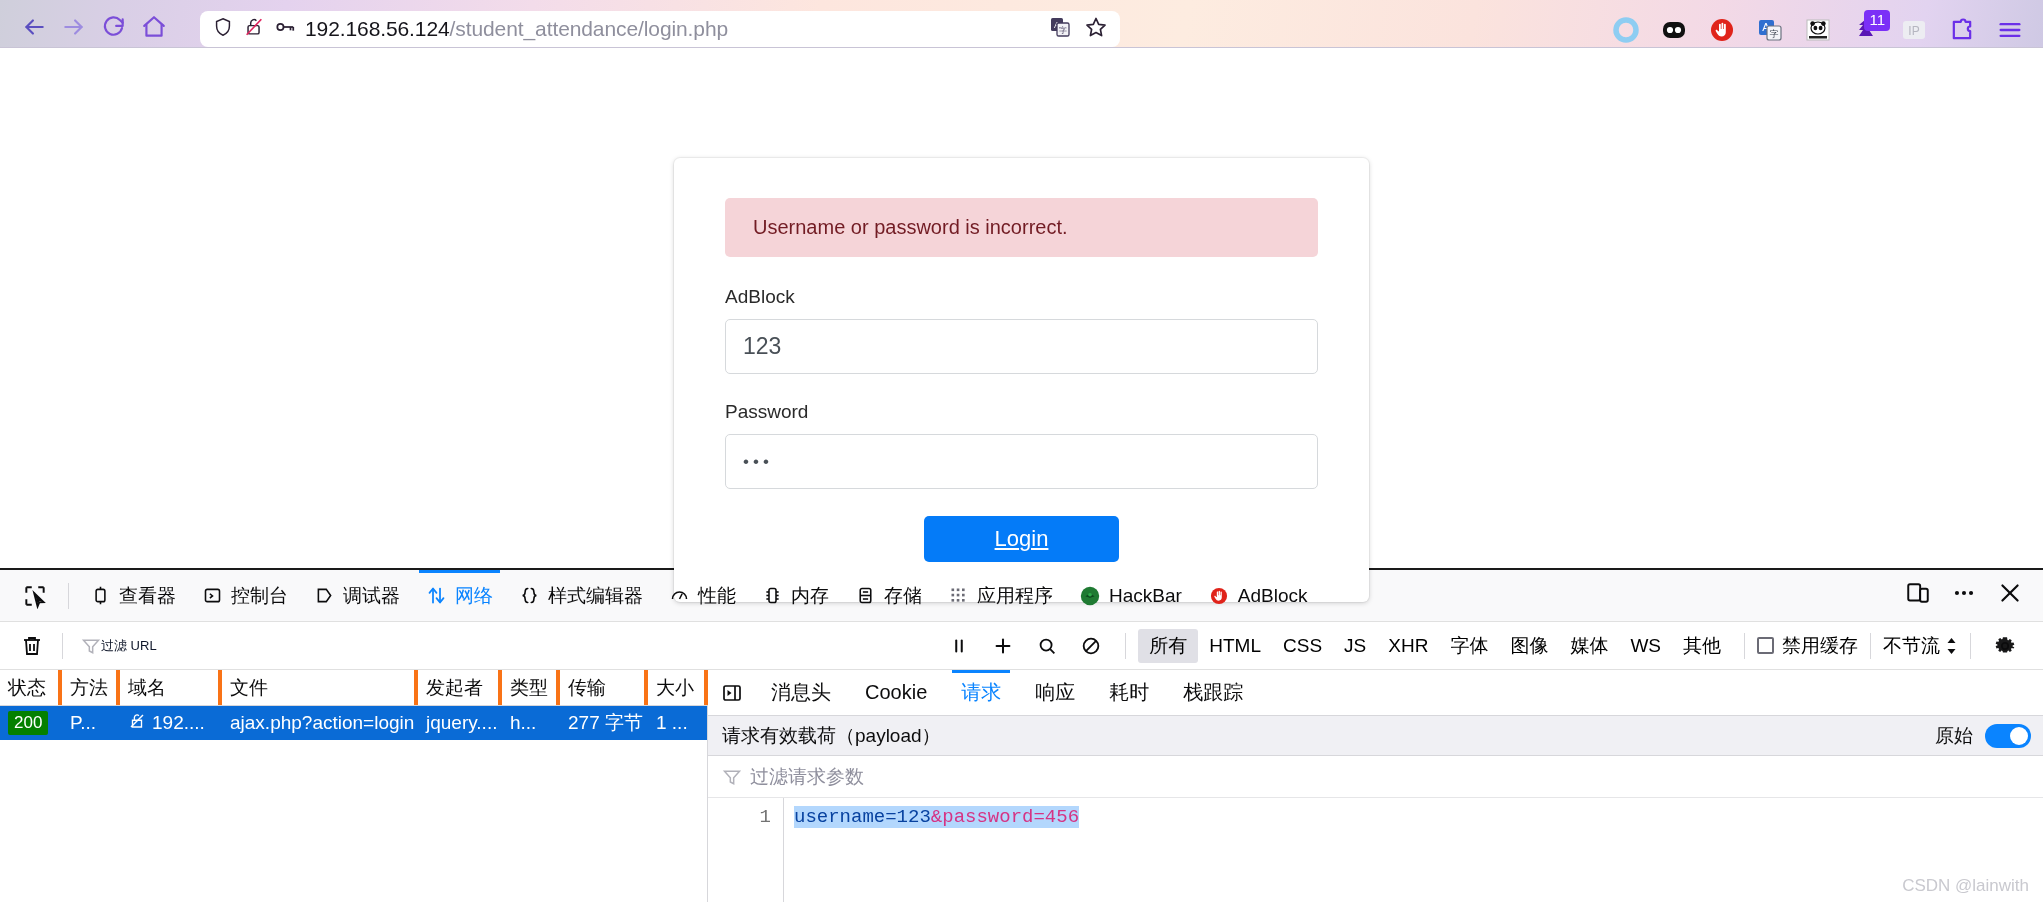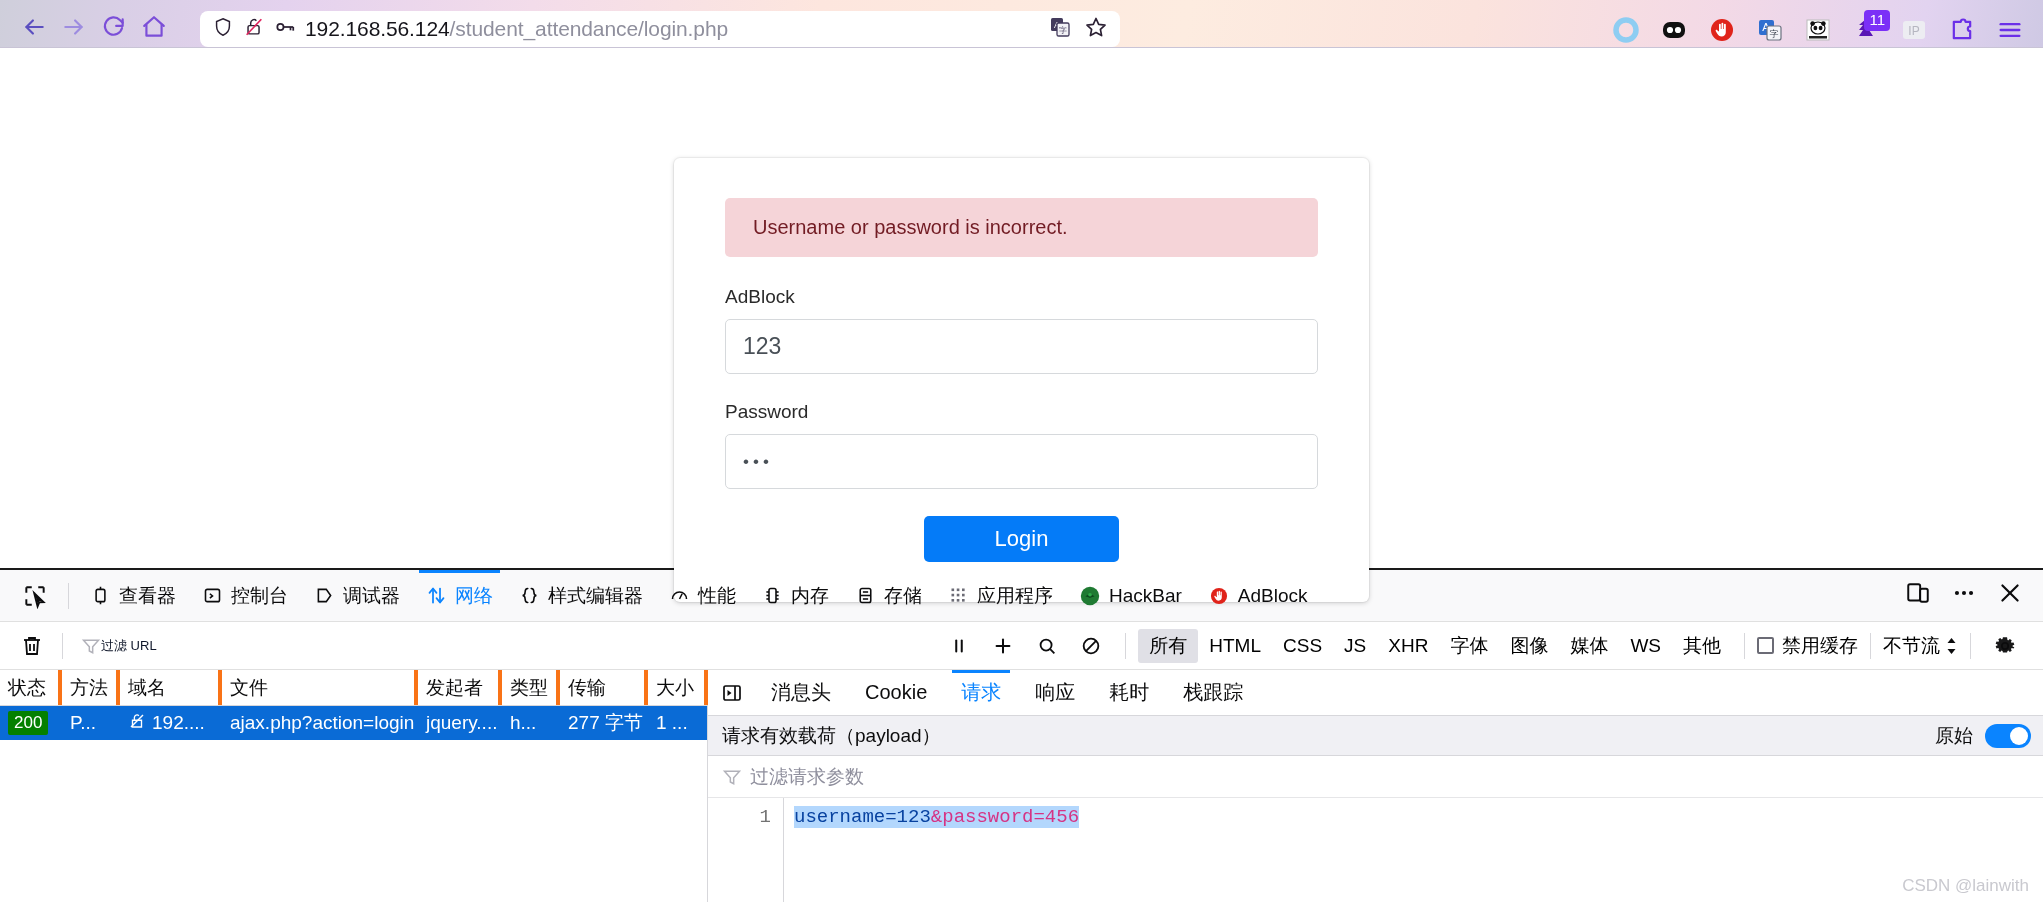--- a/index.html
+++ b/index.html
@@ -107,20 +107,21 @@
   #login-button {
     display: block;
     margin: 12px auto 0;
     width: 195px; height: 46px;
     background: #047bf8;
     color: #ffffff;
     border: none; border-radius: 5px;
     font-size: 22px;
     font-family: "Liberation Sans", sans-serif;
     cursor: pointer;
+    text-decoration: underline;
   }
 
   
   #devtools {
     height: 332px;
     background: #ffffff;
     display: flex;
     flex-direction: column;
     font-size: 19px;
   }

